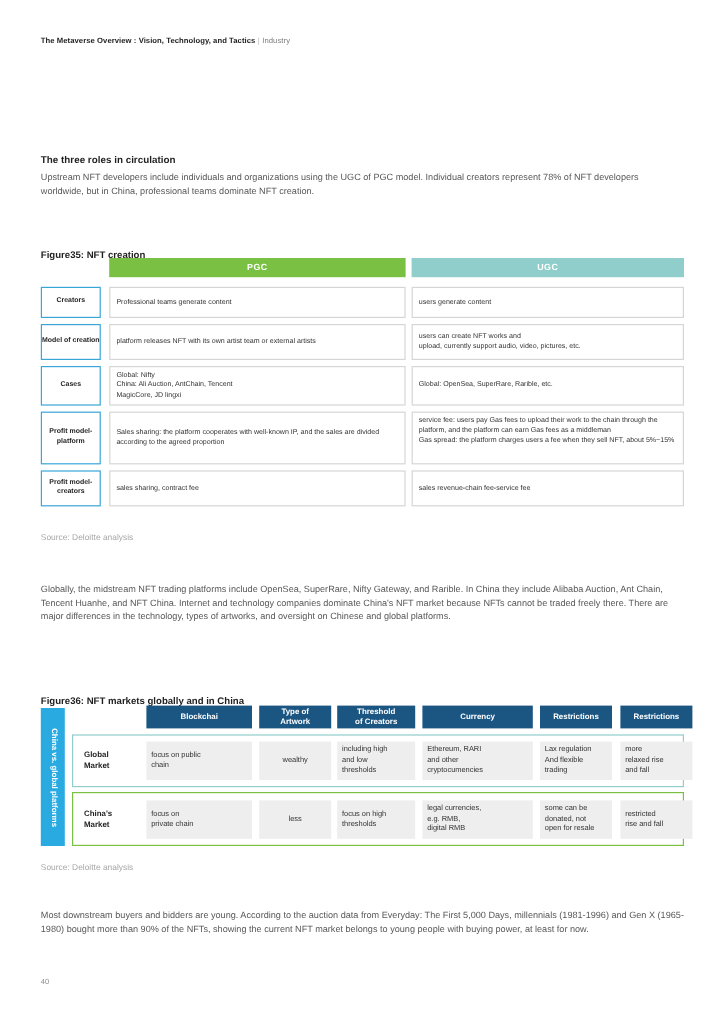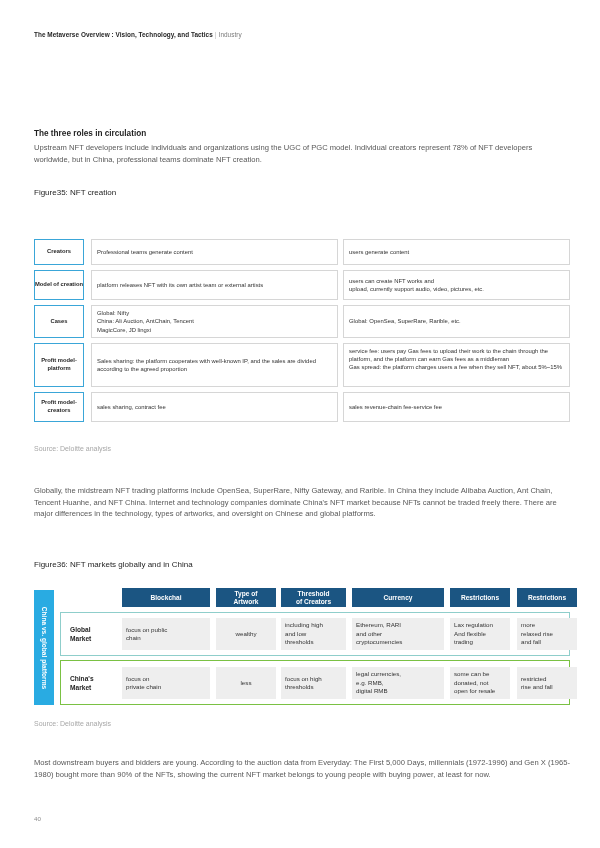--- a/index.html
+++ b/index.html
@@ -57,22 +57,23 @@
     left: 34px;
     width: 536px;
     font-size: 7.6px;
     line-height: 11.6px;
     color: #585858;
   }
   .fig-title {
     position: absolute;
     left: 34px;
     font-size: 8px;
-    font-weight: normal;
-    color: #1f1f1f;
+    font-weight: bold;
+    color: #1f1f1f;
+    margin-top: 20px;
   }
   .source {
     position: absolute;
     left: 34px;
     font-size: 7px;
     color: #a7a7a7;
   }
   .page-num {
     position: absolute;
     left: 34px;
@@ -229,20 +230,22 @@
     <span class="rh-title">The Metaverse Overview : Vision, Technology, and Tactics</span><span class="rh-sep">|</span><span class="rh-sub">Industry</span>
   </div>
 
   <div class="sec-heading" style="top:129px;">The three roles in circulation</div>
   <div class="para" style="top:142px;">Upstream NFT developers include individuals and organizations using the UGC of PGC model. Individual creators represent 78% of NFT developers worldwide, but in China, professional teams dominate NFT creation.</div>
 
   <div class="fig-title" style="top:188px;">Figure35: NFT creation</div>
 
   <div id="fig35">
     <div class="f35-headrow">
+      <div class="f35-hd pgc">PGC</div>
+      <div class="f35-hd ugc">UGC</div>
     </div>
 
     <div class="f35-row" style="top:24px;height:26px;">
       <div class="f35-lbl" style="height:26px;">Creators</div>
       <div class="f35-cell c1" style="height:26px;">Professional teams generate content</div>
       <div class="f35-cell c2" style="height:26px;">users generate content</div>
     </div>
 
     <div class="f35-row" style="top:55px;height:30px;">
       <div class="f35-lbl" style="height:30px;">Model of
@@ -332,17 +335,17 @@
 digital RMB</div>
     <div class="f36-cell" style="left:416px;top:79px;width:60px;height:32px;">some can be
 donated, not
 open for resale</div>
     <div class="f36-cell" style="left:483px;top:79px;width:60px;height:32px;">restricted
 rise and fall</div>
   </div>
 
   <div class="source" style="top:720px;">Source: Deloitte analysis</div>
 
-  <div class="para" style="top:757px;">Most downstream buyers and bidders are young. According to the auction data from Everyday: The First 5,000 Days, millennials (1972-1996) and Gen X (1965-1980) bought more than 90% of the NFTs, showing the current NFT market belongs to young people with buying power, at least for now.</div>
+  <div class="para" style="top:757px;">Most downstream buyers and bidders are young. According to the auction data from Everyday: The First 5,000 Days, millennials (1981-1996) and Gen X (1965-1980) bought more than 90% of the NFTs, showing the current NFT market belongs to young people with buying power, at least for now.</div>
 
   <div class="page-num">40</div>
 
 </div>
 
 </body></html>

